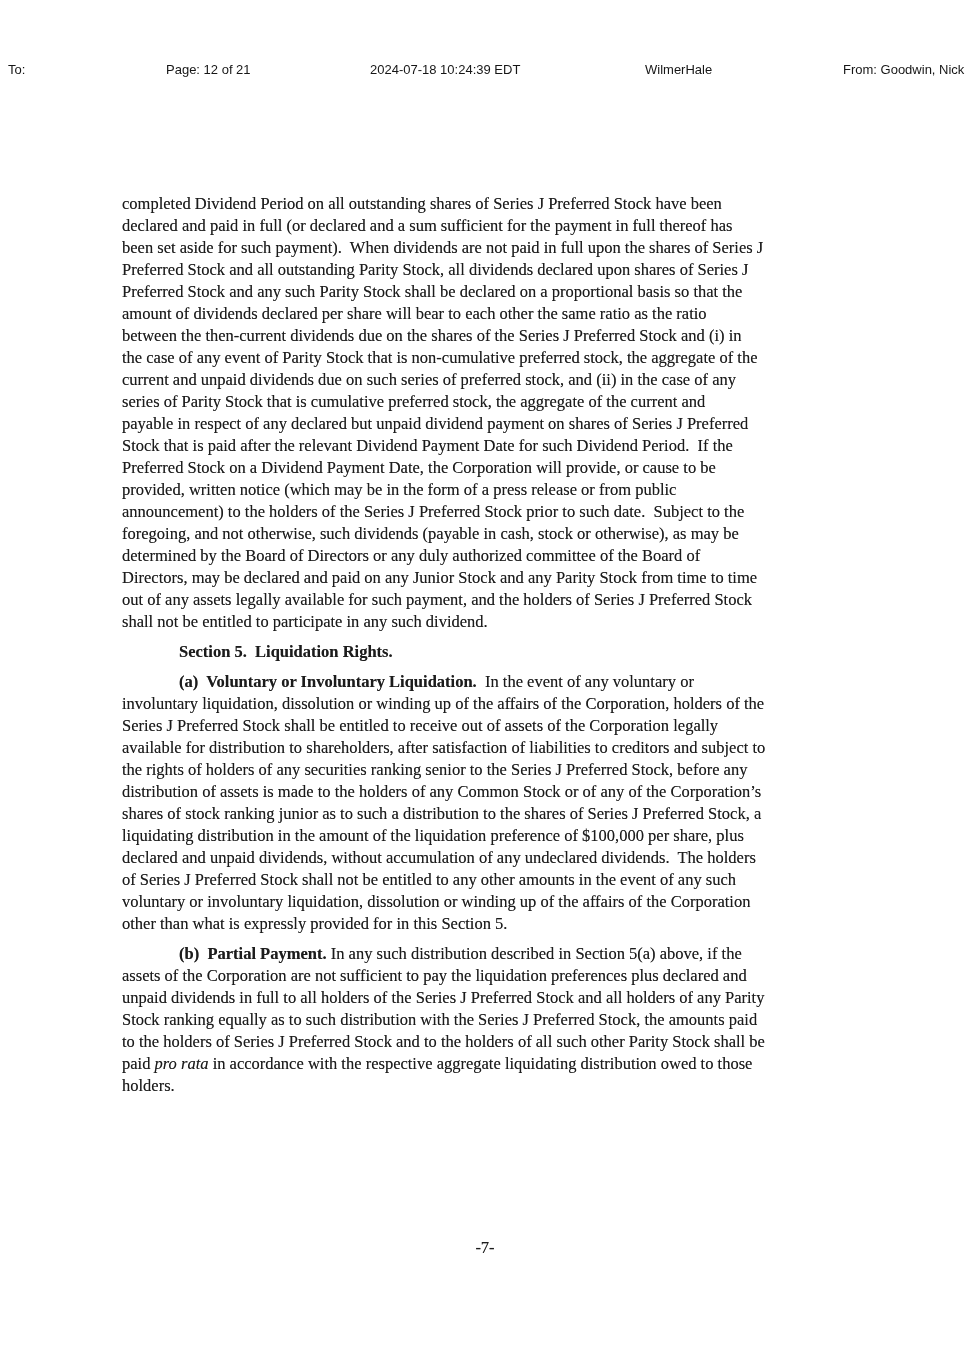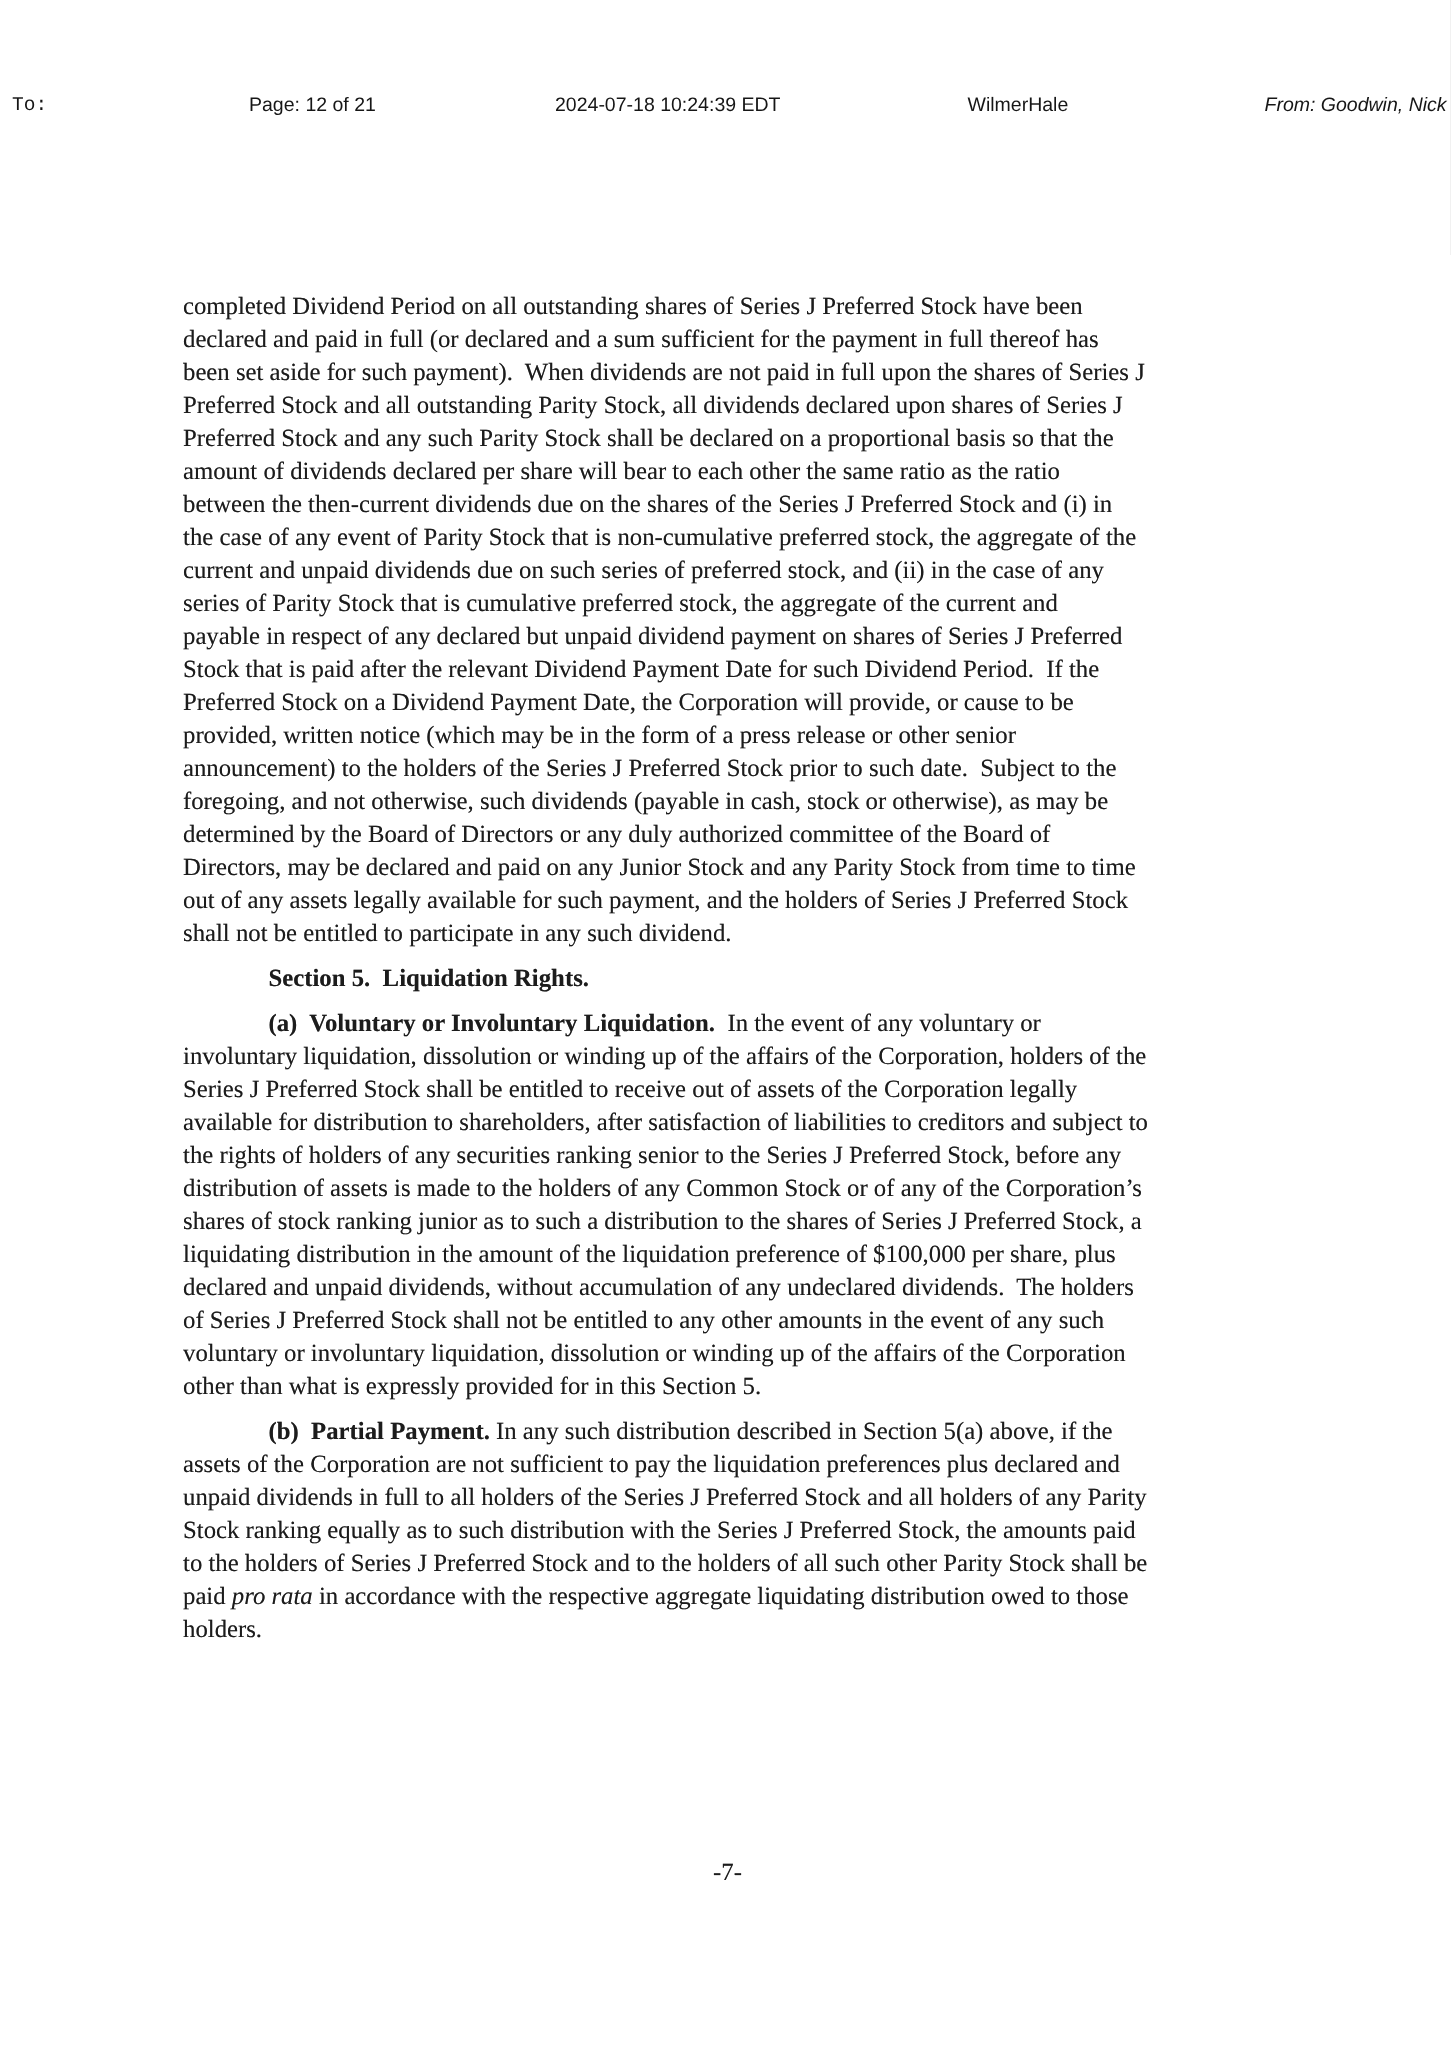--- a/index.html
+++ b/index.html
@@ -19,25 +19,25 @@
     top: 62px;
     left: 0;
     width: 100%;
     height: 16px;
     font-family: "Liberation Sans", sans-serif;
     font-size: 13px;
     color: #161616;
     white-space: pre;
   }
   .fax-header span { position: absolute; top: 0; }
-  .h-to     { left: 8px; font-family: Liberation Mono, monospace; }
+  .h-to     { left: 8px; }
   .h-page   { left: 166px; }
   .h-time   { left: 370px; }
   .h-firm   { left: 645px; text-align: right; }
-  .h-from   { left: 843px; font-style: italic; }
+  .h-from   { left: 843px; }
 
   
   .doc-body {
     position: absolute;
     top: 193px;
     left: 122px;
     width: 726px;
     font-family: "Liberation Serif", serif;
     font-size: 16.5px;
     line-height: 22px;
@@ -84,21 +84,21 @@
         <div class="line"><span>Preferred Stock and all outstanding Parity Stock, all dividends declared upon shares of Series J</span></div>
         <div class="line"><span>Preferred Stock and any such Parity Stock shall be declared on a proportional basis so that the</span></div>
         <div class="line"><span>amount of dividends declared per share will bear to each other the same ratio as the ratio</span></div>
         <div class="line"><span>between the then-current dividends due on the shares of the Series J Preferred Stock and (i) in</span></div>
         <div class="line"><span>the case of any event of Parity Stock that is non-cumulative preferred stock, the aggregate of the</span></div>
         <div class="line"><span>current and unpaid dividends due on such series of preferred stock, and (ii) in the case of any</span></div>
         <div class="line"><span>series of Parity Stock that is cumulative preferred stock, the aggregate of the current and</span></div>
         <div class="line"><span>payable in respect of any declared but unpaid dividend payment on shares of Series J Preferred</span></div>
         <div class="line"><span>Stock that is paid after the relevant Dividend Payment Date for such Dividend Period.  If the</span></div>
         <div class="line"><span>Preferred Stock on a Dividend Payment Date, the Corporation will provide, or cause to be</span></div>
-        <div class="line"><span>provided, written notice (which may be in the form of a press release or other senior</span></div>
+        <div class="line"><span>provided, written notice (which may be in the form of a press release or from public</span></div>
         <div class="line"><span>announcement) to the holders of the Series J Preferred Stock prior to such date.  Subject to the</span></div>
         <div class="line"><span>foregoing, and not otherwise, such dividends (payable in cash, stock or otherwise), as may be</span></div>
         <div class="line"><span>determined by the Board of Directors or any duly authorized committee of the Board of</span></div>
         <div class="line"><span>Directors, may be declared and paid on any Junior Stock and any Parity Stock from time to time</span></div>
         <div class="line"><span>out of any assets legally available for such payment, and the holders of Series J Preferred Stock</span></div>
         <div class="line"><span>shall not be entitled to participate in any such dividend.</span></div>
       </div>
       <div class="paragraph">
         <div class="line indent"><span class="b">Section 5.  Liquidation Rights.</span></div>
       </div>

